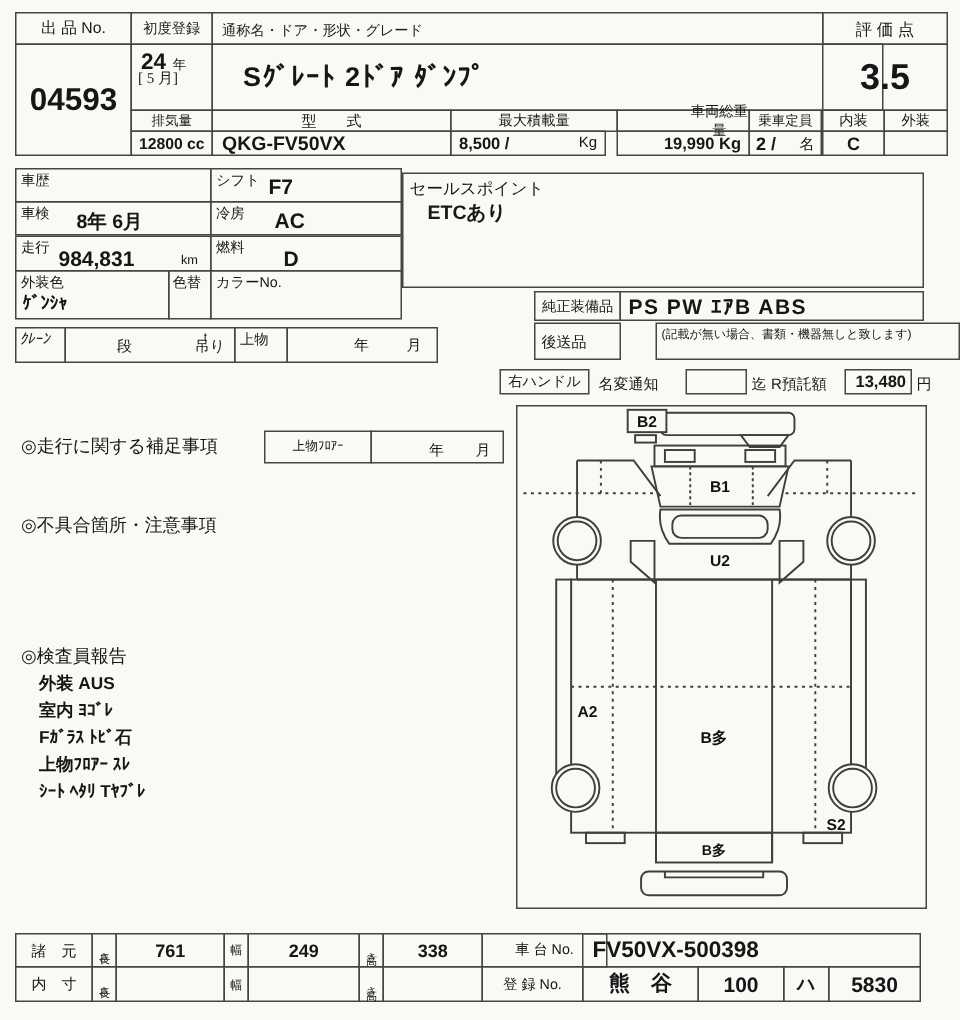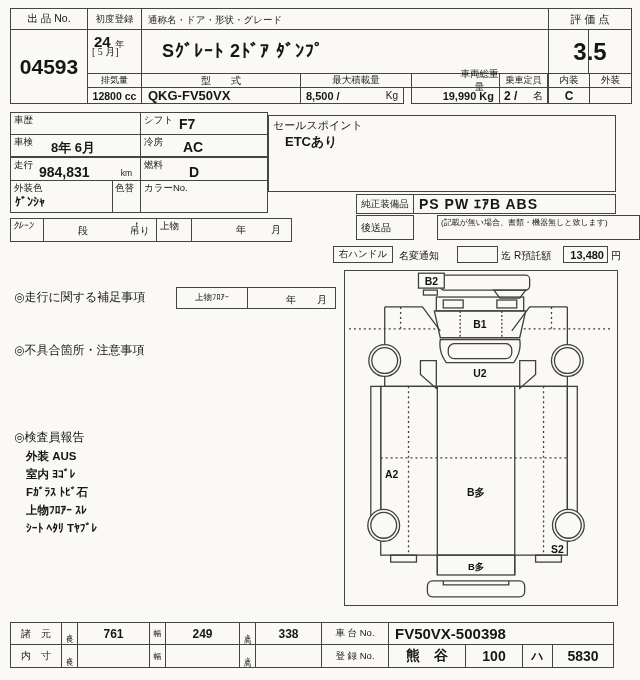--- a/index.html
+++ b/index.html
@@ -255,21 +255,21 @@
       <span class="vtext">長さ</span>
     </div>
   <div class="cell c" style="left:77px;top:644px;width:73px;height:24px;"></div>
   <div class="cell c" style="left:149px;top:644px;width:17px;height:24px;font-size:8px;">幅</div>
   <div class="cell c" style="left:165px;top:644px;width:75px;height:24px;"></div>
   <div class="cell c" style="left:239px;top:644px;width:17px;height:24px;">
       <span class="vtext">高さ</span>
     </div>
   <div class="cell c" style="left:255px;top:644px;width:67px;height:24px;"></div>
 
-  <div class="cell c" style="left:321px;top:622px;width:68px;height:23px;font-size:9.5px;">車 台 No.</div>
+  <div class="cell c" style="left:321px;top:622px;width:84px;height:23px;font-size:9.5px;">車 台 No.</div>
   <div class="cell cl val" style="left:388px;top:622px;width:226px;height:23px;font-size:15px;padding-left:6px;">FV50VX-500398</div>
 
   <div class="cell c" style="left:321px;top:644px;width:68px;height:24px;font-size:9.5px;">登 録 No.</div>
   <div class="cell c val" style="left:388px;top:644px;width:78px;height:24px;font-size:14px;">熊　谷</div>
   <div class="cell c val" style="left:465px;top:644px;width:58px;height:24px;font-size:14px;">100</div>
   <div class="cell c val" style="left:522px;top:644px;width:31px;height:24px;font-size:12px;">ハ</div>
   <div class="cell c val" style="left:552px;top:644px;width:62px;height:24px;font-size:14px;">5830</div>
 
 </div>
 

